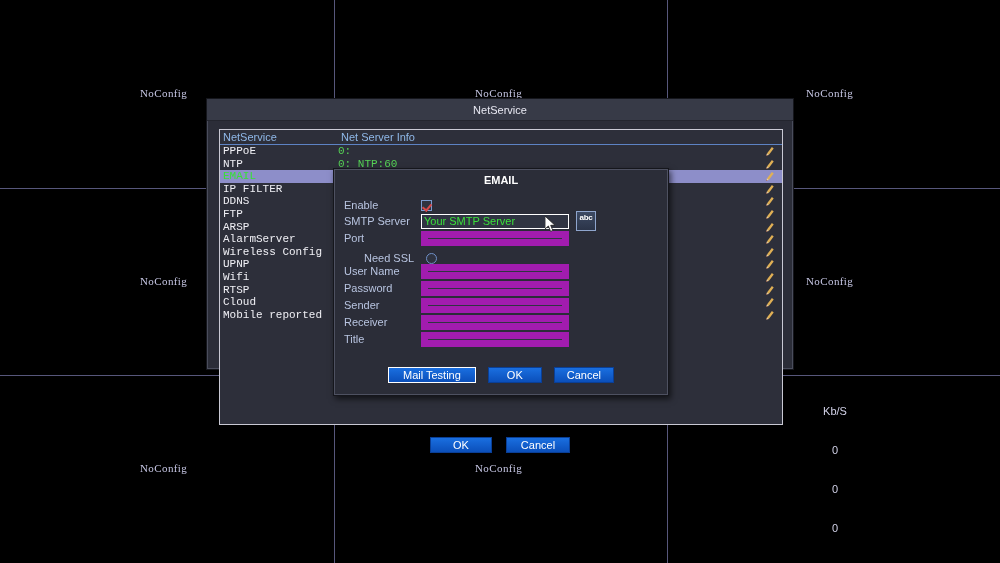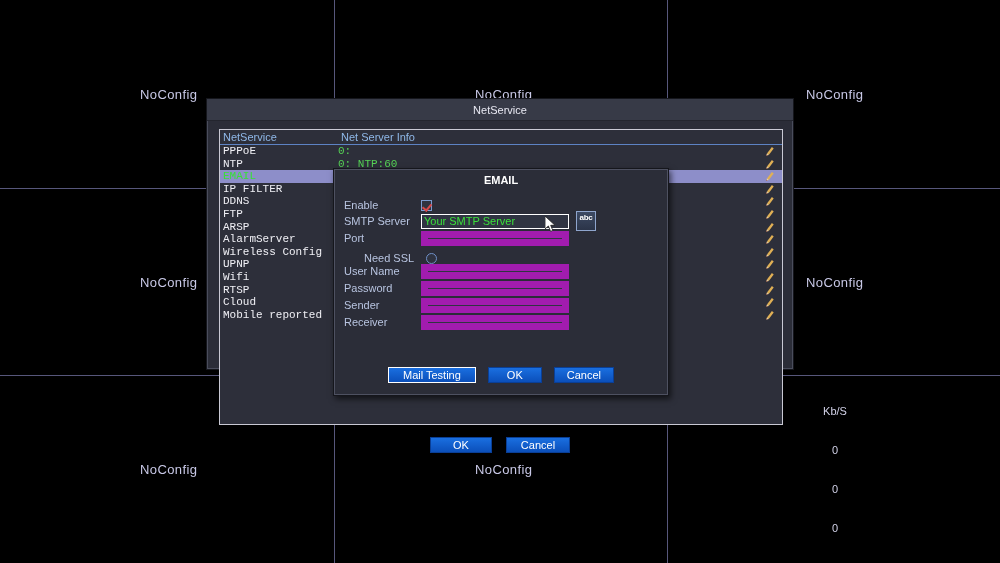--- a/index.html
+++ b/index.html
@@ -21,24 +21,25 @@
     position: absolute;
     background: #6f6f9e;
     opacity: .78;
   }
   .grid-line-v { width: 1px; top: 0; bottom: 0; }
   .grid-line-h { height: 1px; left: 0; right: 0; }
 
   .noconfig {
     position: absolute;
     color: #c8c8e6;
-    font-size: 13px;
+    font-size: 11px;
     letter-spacing: .4px;
     white-space: nowrap;
     text-shadow: 0 1px 1px #000;
+    font-family: Liberation Serif, serif;
   }
 
   .kbs {
     position: absolute;
     color: #d2d2e8;
     font-size: 11px;
     text-align: center;
     line-height: 13px;
     white-space: pre;
   }
@@ -480,20 +481,24 @@
     <div class="field-row" style="top:145px;">
       <div class="f-label">Receiver</div>
       <div class="f-input"></div>
     </div>
 
     <div class="field-row" style="top:128px;">
       <div class="f-label">Sender</div>
       <div class="f-input"></div>
     </div>
 
+    <div class="field-row" style="top:162px;">
+      <div class="f-label">Title</div>
+      <div class="f-input">Alarm Message</div>
+    </div>
 
     <div id="email-buttons">
       <button class="btn focused">Mail Testing</button>
       <button class="btn" style="padding:0 18px">OK</button>
       <button class="btn" style="padding:0 12px">Cancel</button>
     </div>
   </div>
 
   <svg id="cursor" viewBox="0 0 12 18">
     <polygon points="0,0 0,13 3.4,10 5.6,15.4 7.8,14.4 5.7,9.3 10,9.3" fill="#ffffff" stroke="#1a1a1a" stroke-width=".8"></polygon>

